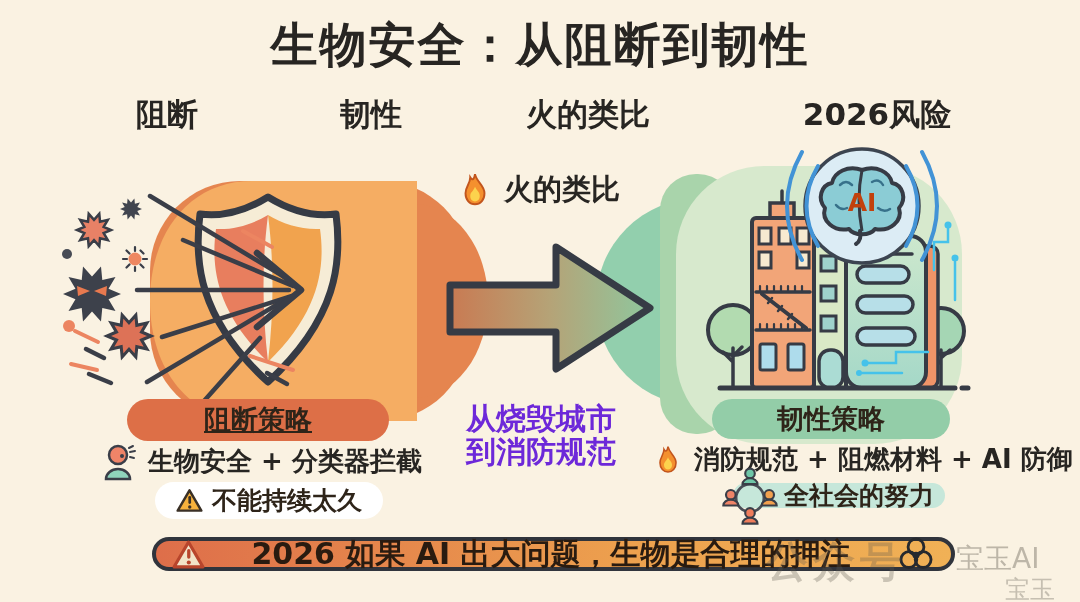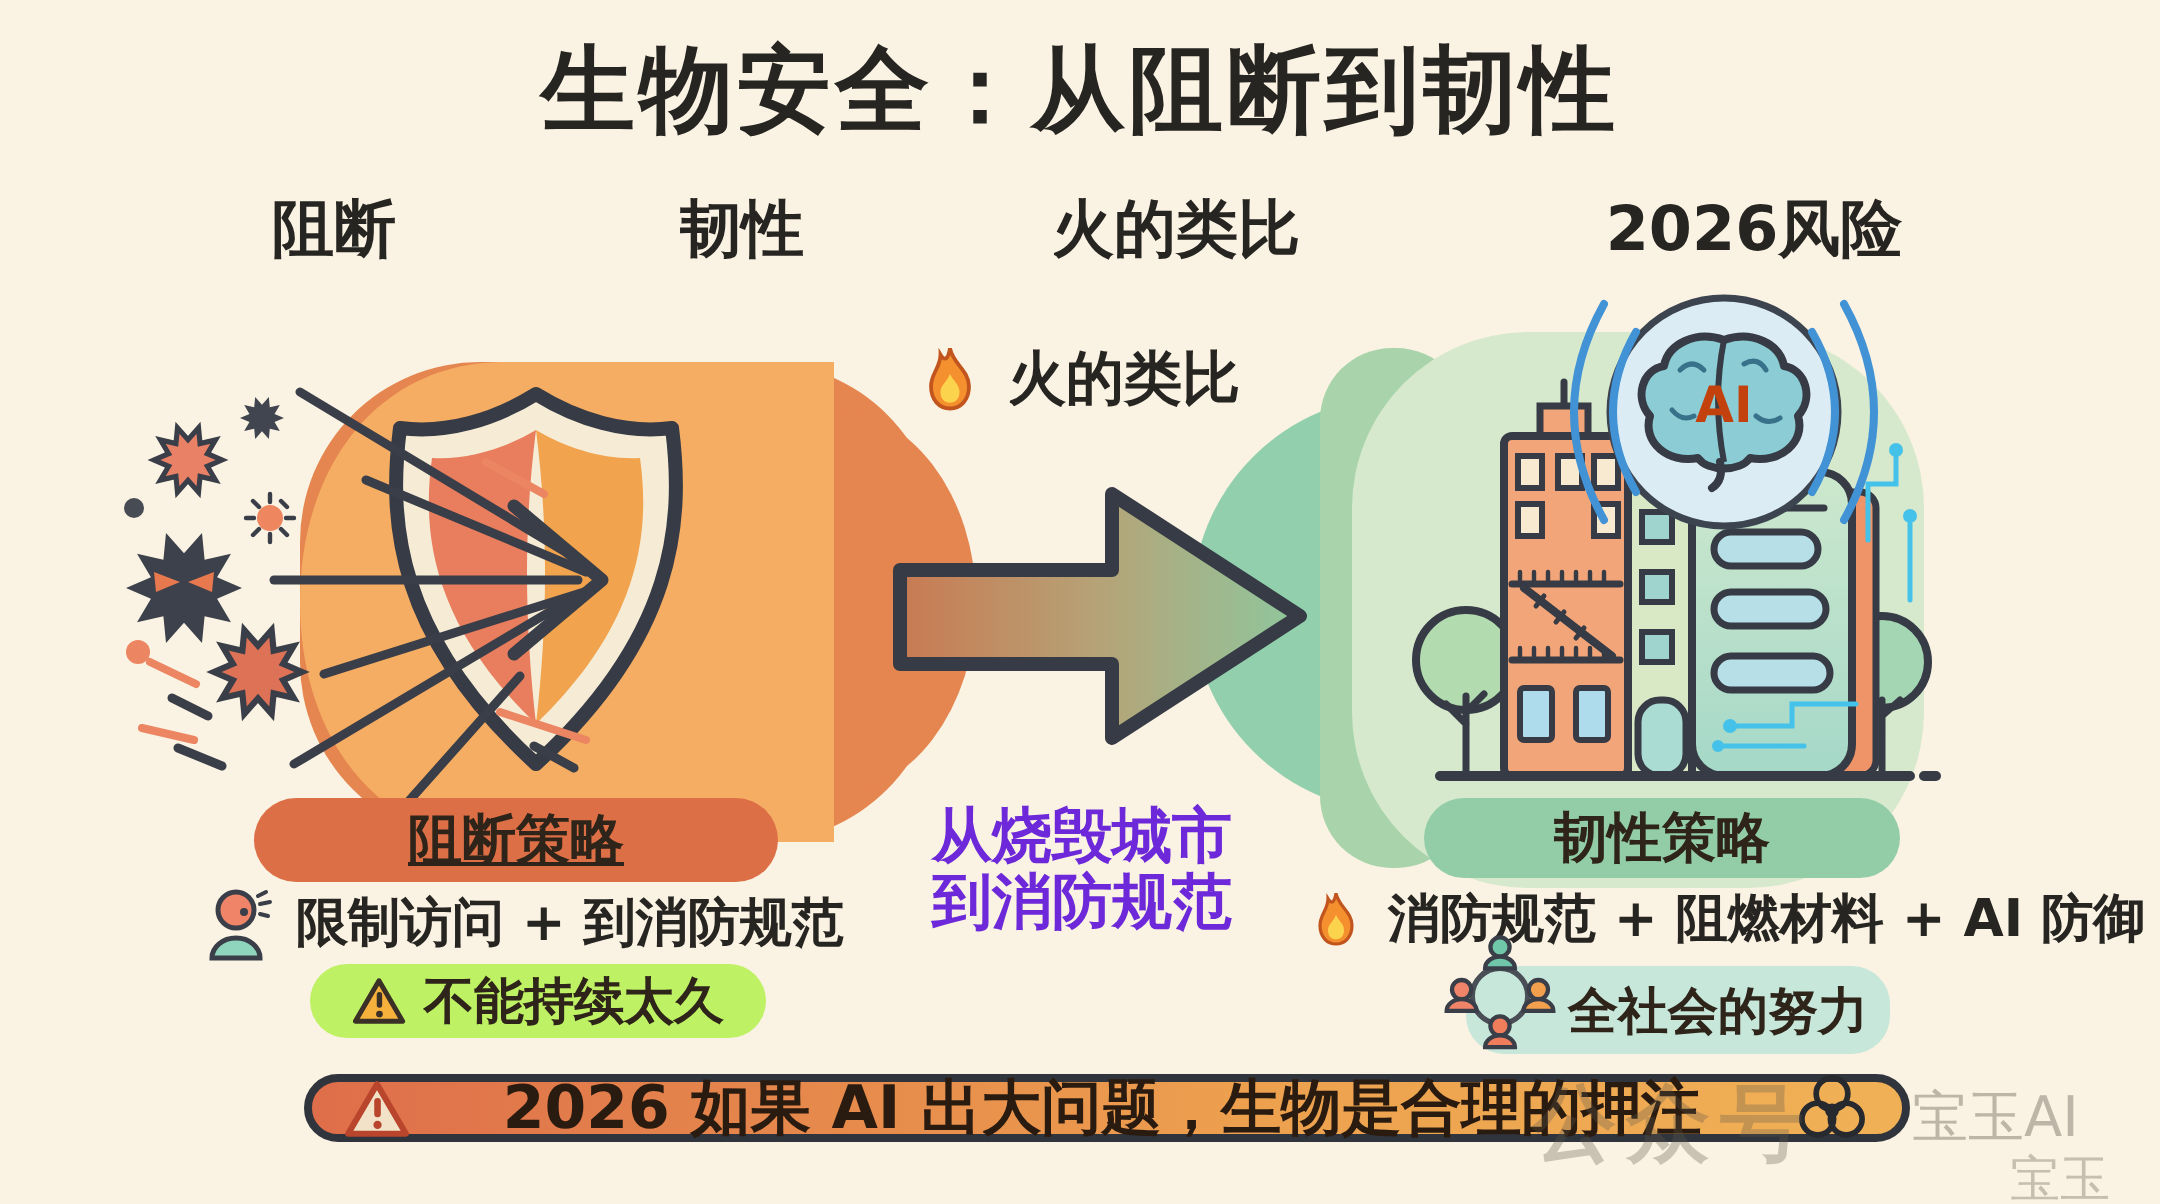--- a/index.html
+++ b/index.html
@@ -10,22 +10,22 @@
   .title{left:0;right:0;top:14px;text-align:center;font-size:47px;font-weight:800;color:#272522;letter-spacing:2px;}
   .colhead{top:94px;transform:translateX(-50%);font-size:31px;font-weight:800;color:#272522;white-space:nowrap;}
   .fire-label{left:456px;top:170px;display:flex;align-items:center;gap:10px;font-size:29px;font-weight:800;color:#272522;}
   .mid-caption{left:446px;top:402px;width:190px;text-align:center;font-size:30px;font-weight:800;color:#6d28d9;line-height:1.1;}
   .pill{display:flex;align-items:center;justify-content:center;font-weight:800;color:#2e2419;}
   .pill-block{left:127px;top:399px;width:262px;height:42px;background:#dd6f47;border-radius:22px;font-size:27px;text-decoration:underline;}
   .pill-res{left:712px;top:399px;width:238px;height:40px;background:#93cda8;border-radius:21px;font-size:27px;}
   .method-line{display:flex;align-items:center;gap:10px;font-size:26px;font-weight:800;color:#272522;white-space:nowrap;}
   .method-left{left:98px;top:441px;}
   .method-right{left:652px;top:442px;}
-  .pill-warn{left:155px;top:482px;width:228px;height:37px;background:#bef264;border-radius:19px;font-size:25px;gap:9px;}
-  .pill-note{left:733px;top:483px;width:212px;height:44px;background:#c6e7da;border-radius:19px;font-size:25px;padding-left:40px;box-sizing:border-box;}
+  .pill-warn{left:155px;top:482px;width:228px;height:37px;background:#ffffff;border-radius:19px;font-size:25px;gap:9px;}
+  .pill-note{left:733px;top:483px;width:212px;height:25px;background:#c6e7da;border-radius:19px;font-size:25px;padding-left:40px;box-sizing:border-box;}
   .group-icon{left:722px;top:466px;z-index:3;}
   .banner{left:152px;top:537px;width:803px;height:34px;border:4px solid #30343c;border-radius:30px;background:linear-gradient(90deg,#de6e4a,#eda14e 60%,#f0b156);display:flex;align-items:center;box-sizing:border-box;padding:0 16px;z-index:3;}
   .banner-text{flex:1;text-align:center;font-size:30px;font-weight:800;color:#291b10;white-space:nowrap;}
   .wm-overlay{left:766px;top:534px;font-size:42px;font-weight:700;color:#5f594e;opacity:.30;letter-spacing:5px;z-index:4;}
   .wm1{left:956px;top:540px;font-size:28px;color:#bdb6a8;z-index:4;}
   .wm2{left:1005px;top:573px;font-size:25px;color:#c6bfb1;z-index:4;}
   .ai-text{left:840px;top:188px;width:44px;text-align:center;font-size:25px;font-weight:800;color:#c2410c;z-index:2;}
 </style>
 </head>
 <body>
@@ -203,21 +203,21 @@
 
   <div class="ov pill pill-block">阻断策略</div>
 
   <div class="ov method-line method-left">
     <svg width="40" height="40" viewBox="0 0 40 40">
       <path d="M8,38 A12,10 0 0 1 32,38 Z" fill="#8fd4bc" stroke="#3a3e48" stroke-width="2.5"></path>
       <circle cx="20" cy="14" r="9" fill="#ef8468" stroke="#3a3e48" stroke-width="2.5"></circle>
       <circle cx="24" cy="15" r="2" fill="#3a3e48"></circle>
       <path d="M31,7 L35,5 M32,11 L37,10 M32,16 L36,17" stroke="#3a3e48" stroke-width="2" stroke-linecap="round"></path>
     </svg>
-    <span>限制访问 + 到消防规范</span>
+    <span>生物安全 + 分类器拦截</span>
   </div>
 
   <div class="ov pill pill-warn">
     <svg width="27" height="25" viewBox="0 0 24 22">
       <path d="M12,2 L22.5,20 H1.5 Z" fill="#f6b13c" stroke="#3a3026" stroke-width="2.2" stroke-linejoin="round"></path>
       <rect x="11" y="7" width="2.4" height="7" rx="1.2" fill="#3a3026"></rect>
       <circle cx="12.2" cy="16.8" r="1.5" fill="#3a3026"></circle>
     </svg>
     <span>不能持续太久</span>
   </div>

